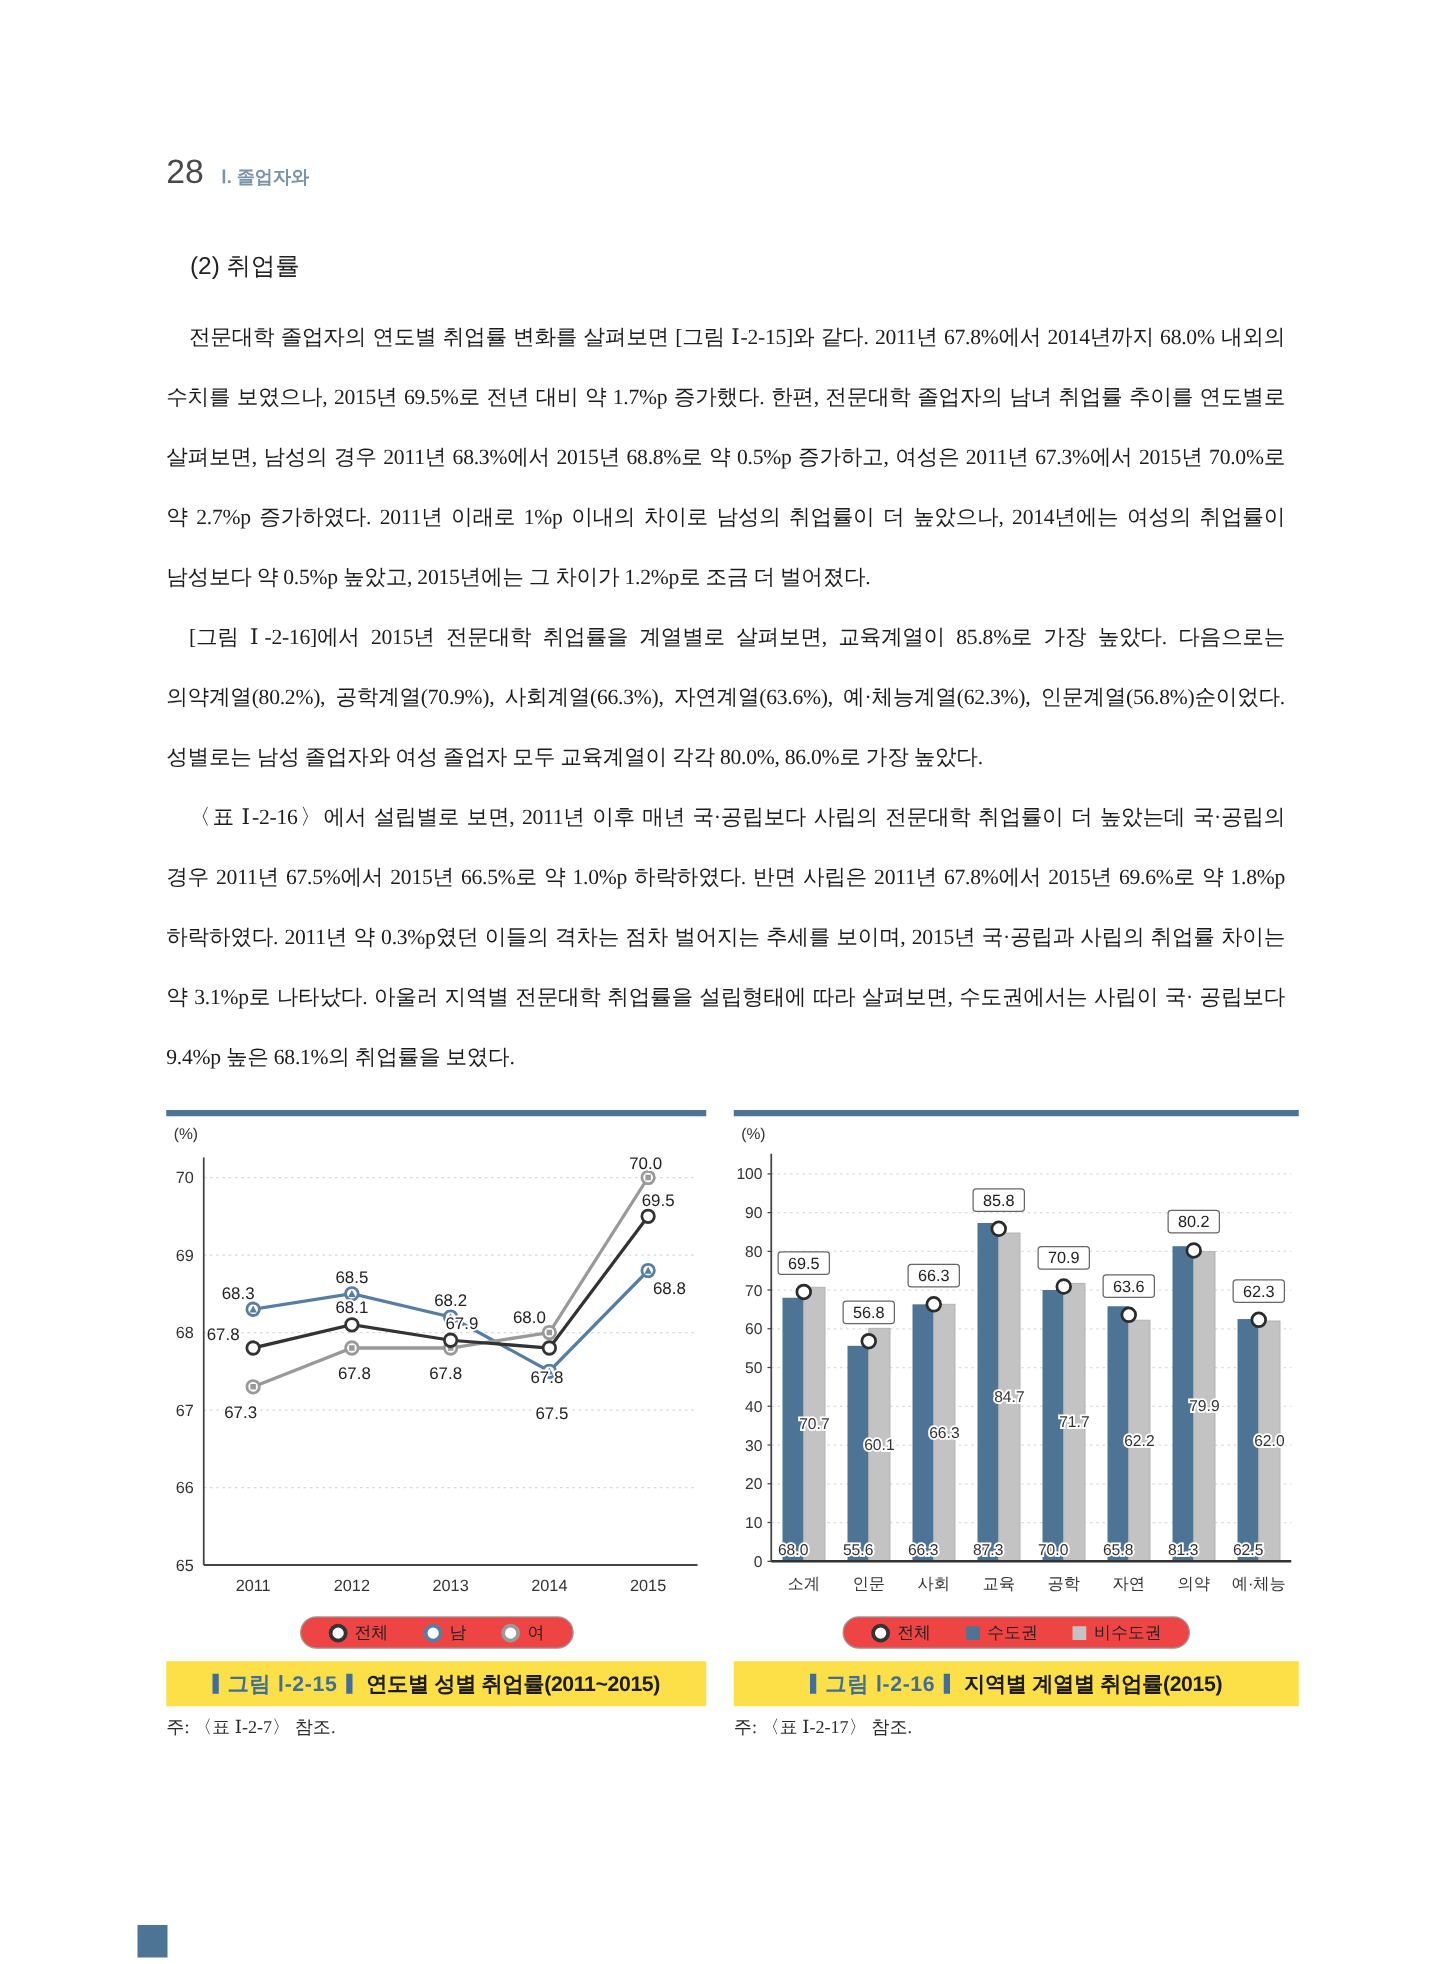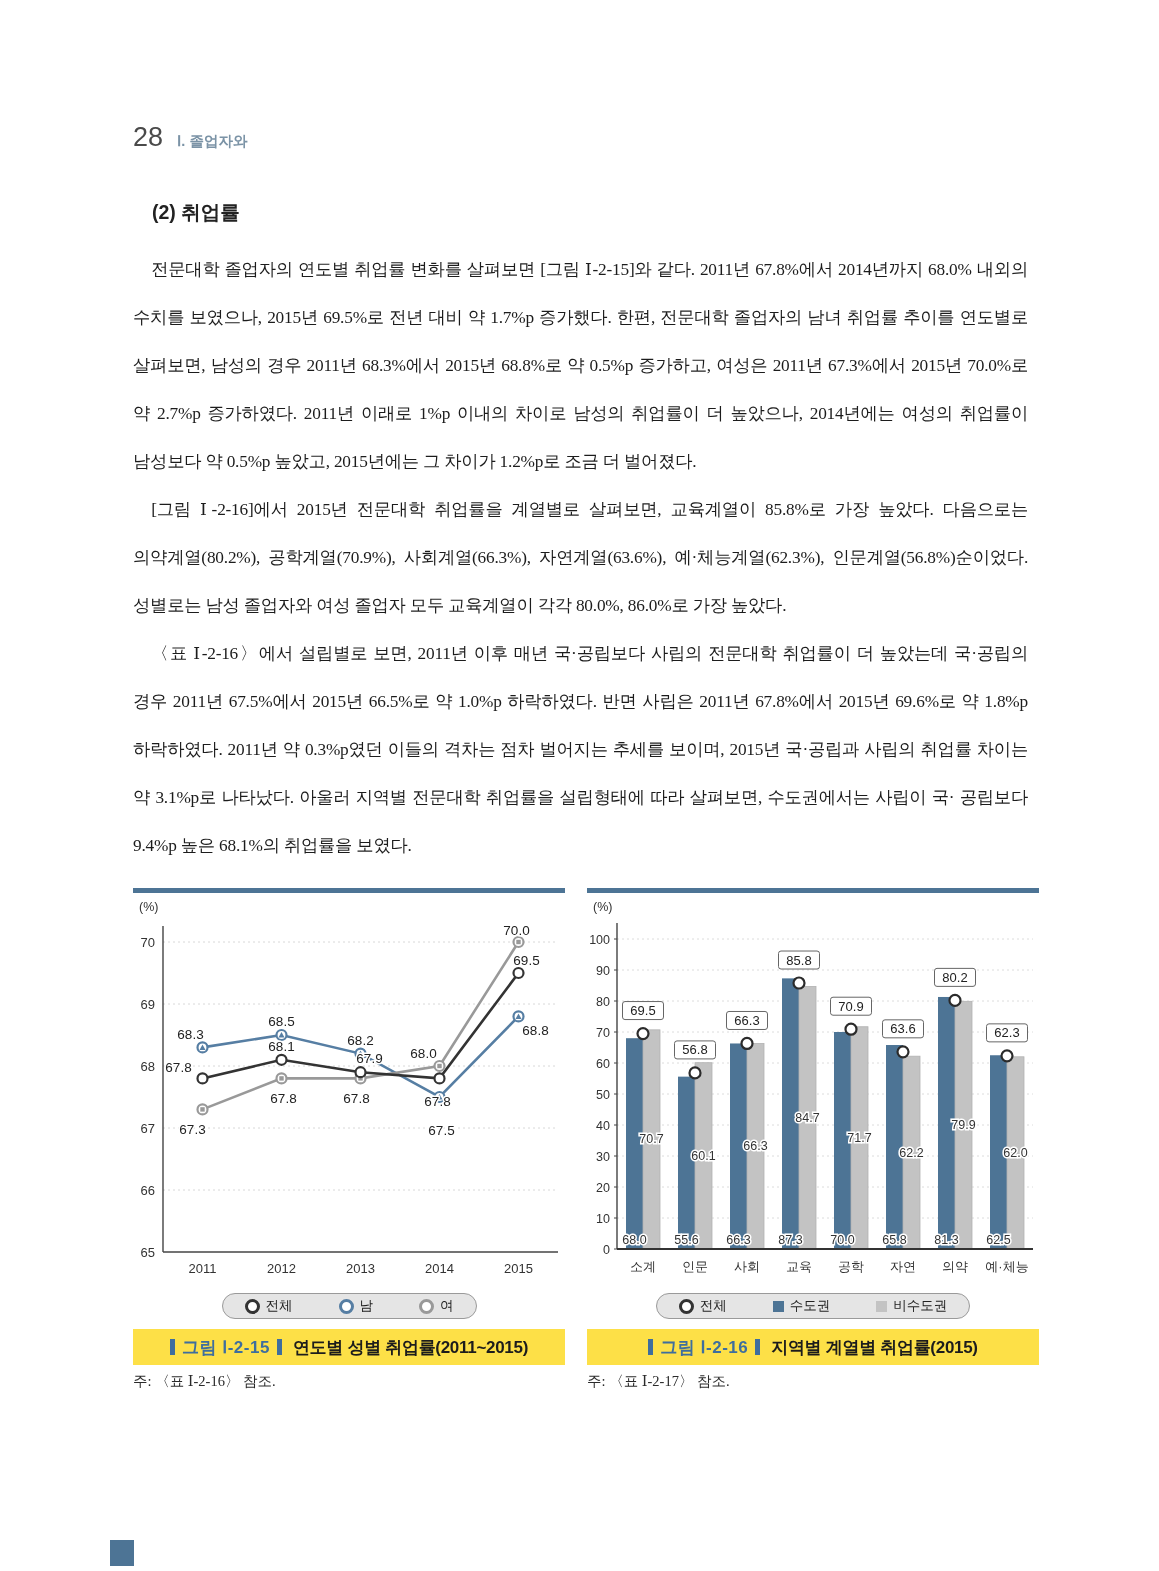--- a/index.html
+++ b/index.html
@@ -2,33 +2,33 @@
 <html><head>
 <meta charset="utf-8">
 <style>
   html,body{margin:0;padding:0;background:#fff;}
   .page{position:relative;width:1154px;height:1571px;background:#ffffff;overflow:hidden;
         font-family:"Liberation Serif","DejaVu Serif",serif;color:#1c1c1c;}
   .page-header{margin:122px 0 0 133px;display:flex;align-items:baseline;gap:14px;}
   .page-number{font-family:"Liberation Sans",sans-serif;font-size:27px;font-weight:400;color:#4a4a4a;}
   .chapter-label{font-family:"Liberation Sans",sans-serif;font-size:14.5px;color:#7b93a6;font-weight:700;}
   .section-title{margin:46px 15px 0 152px;font-family:"Liberation Sans",sans-serif;
-                 font-size:19.5px;font-weight:700;color:#222;}
+                 font-size:19.5px;font-weight:400;color:#222;}
   .body-text{margin:20px 126px 0 133px;}
   .body-text p{margin:0;font-size:17.3px;line-height:48px;text-align:justify;
                text-indent:1.05em;letter-spacing:-0.2px;word-break:keep-all;}
   .figures-row{display:flex;gap:22px;margin:18px 0 0 133px;}
   .fig{margin:0;width:432px;}
   .fig.right{width:452px;}
   .fig-topbar{height:5px;background:#4d7495;}
   .fig svg{display:block;}
   .legend-row{display:flex;justify-content:center;margin-top:2px;}
-  .legend-pill{display:inline-flex;align-items:center;gap:46px;border:1px solid #9a9a9a;
+  .legend-pill{display:inline-flex;align-items:center;gap:28px;border:1px solid #9a9a9a;
                border-radius:14px;padding:3px 22px;font-family:"Liberation Sans",sans-serif;
-               font-size:13.5px;color:#222;background:#e5e5e5;}
+               font-size:13.5px;color:#222;background:#ef4444;}
   .legend-item{display:inline-flex;align-items:center;gap:6px;}
   .lm-ring{width:9px;height:9px;border-radius:50%;border:3px solid #333;background:#fff;display:inline-block;}
   .lm-square{width:11px;height:11px;display:inline-block;}
   .caption{display:flex;align-items:center;justify-content:center;gap:7px;background:#fde047;
            height:36px;margin-top:10px;font-family:"Liberation Sans",sans-serif;}
   .cbar{width:5px;height:16px;background:#3e6e9e;display:inline-block;}
   .clabel{color:#3e6e9e;font-weight:700;font-size:17px;letter-spacing:0.5px;}
   .ctitle{color:#1c1c1c;font-weight:700;font-size:17px;margin-left:4px;letter-spacing:-0.3px;}
   .fig-note{margin-top:7px;font-size:14.5px;color:#2a2a2a;}
   .footer-tab{position:absolute;left:110px;top:1540px;width:24px;height:26px;background:#4d7495;}
@@ -134,21 +134,21 @@
               <span>여</span>
             </span>
           </span>
       </div>
       <figcaption class="caption">
         <span class="cbar"></span>
           <span class="clabel">그림  Ⅰ-2-15</span>
           <span class="cbar"></span>
         <span class="ctitle">연도별 성별 취업률(2011~2015)</span>
       </figcaption>
-      <div class="fig-note">주: 〈표  Ⅰ-2-16〉 참조.</div>
+      <div class="fig-note">주: 〈표  Ⅰ-2-7〉 참조.</div>
     </figure>
 
     <figure class="fig right">
       <div class="fig-topbar"></div>
       <svg id="barChart" width="452" height="398">
           <text x="6" y="18" font-size="12.5" font-family="Liberation Sans, DejaVu Sans, sans-serif" fill="#333">(%)</text>
           <line x1="27" y1="356" x2="30" y2="356" stroke="#444" stroke-width="1"></line>
           <text x="23" y="360.5" text-anchor="end" font-size="12.5" font-family="Liberation Sans, DejaVu Sans, sans-serif" fill="#333">0</text>
           <line x1="30" y1="325" x2="446" y2="325" stroke="#dcdcdc" stroke-width="1" stroke-dasharray="2,3"></line>
           <line x1="27" y1="325" x2="30" y2="325" stroke="#444" stroke-width="1"></line>

